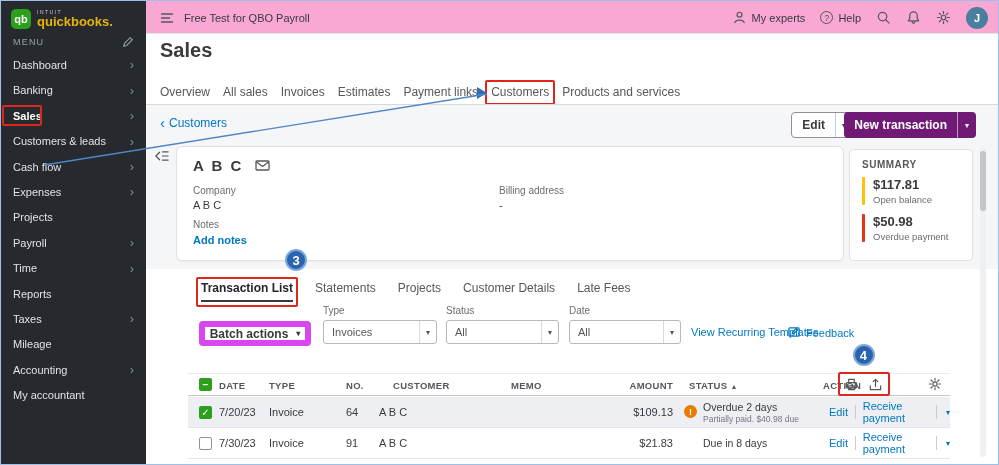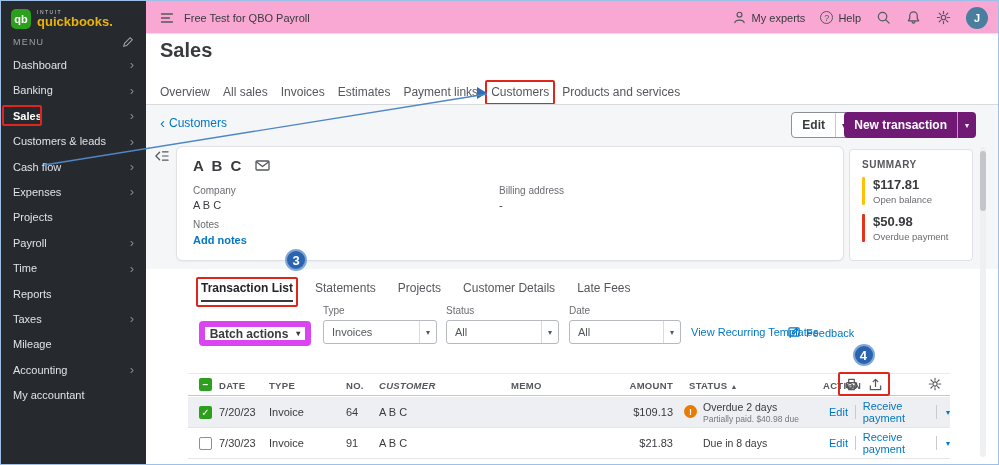--- a/index.html
+++ b/index.html
@@ -363,21 +363,21 @@
           <path d="M4.5 8.5l2-0.5 4-4-1.5-1.5-4 4-0.5 2z"></path>
         </svg>
       <span>Feedback</span>
     </span>
 
     <div class="thead">
       <span class="checkbox cb-green" style="top:4px;">–</span>
       <span class="h" style="left:31px;">DATE</span>
       <span class="h" style="left:81px;">TYPE</span>
       <span class="h" style="left:158px;">NO.</span>
-      <span class="h" style="left:191px;font-style:italic;">CUSTOMER</span>
+      <span class="h" style="left:205px;">CUSTOMER</span>
       <span class="h" style="left:323px;">MEMO</span>
       <span class="h" style="right:277px;">AMOUNT</span>
       <span class="h" style="left:501px;">
         <span>STATUS</span><span class="sort">▲</span>
       </span>
       <span class="h" style="left:635px;">ACTION</span>
       <span class="hdr-icons">
         <svg class="ic" width="15" height="15" viewBox="0 0 16 16">
             <rect x="2.5" y="6" width="11" height="5.5" rx="1"></rect>
             <path d="M5 6V2.5h6V6"></path>

